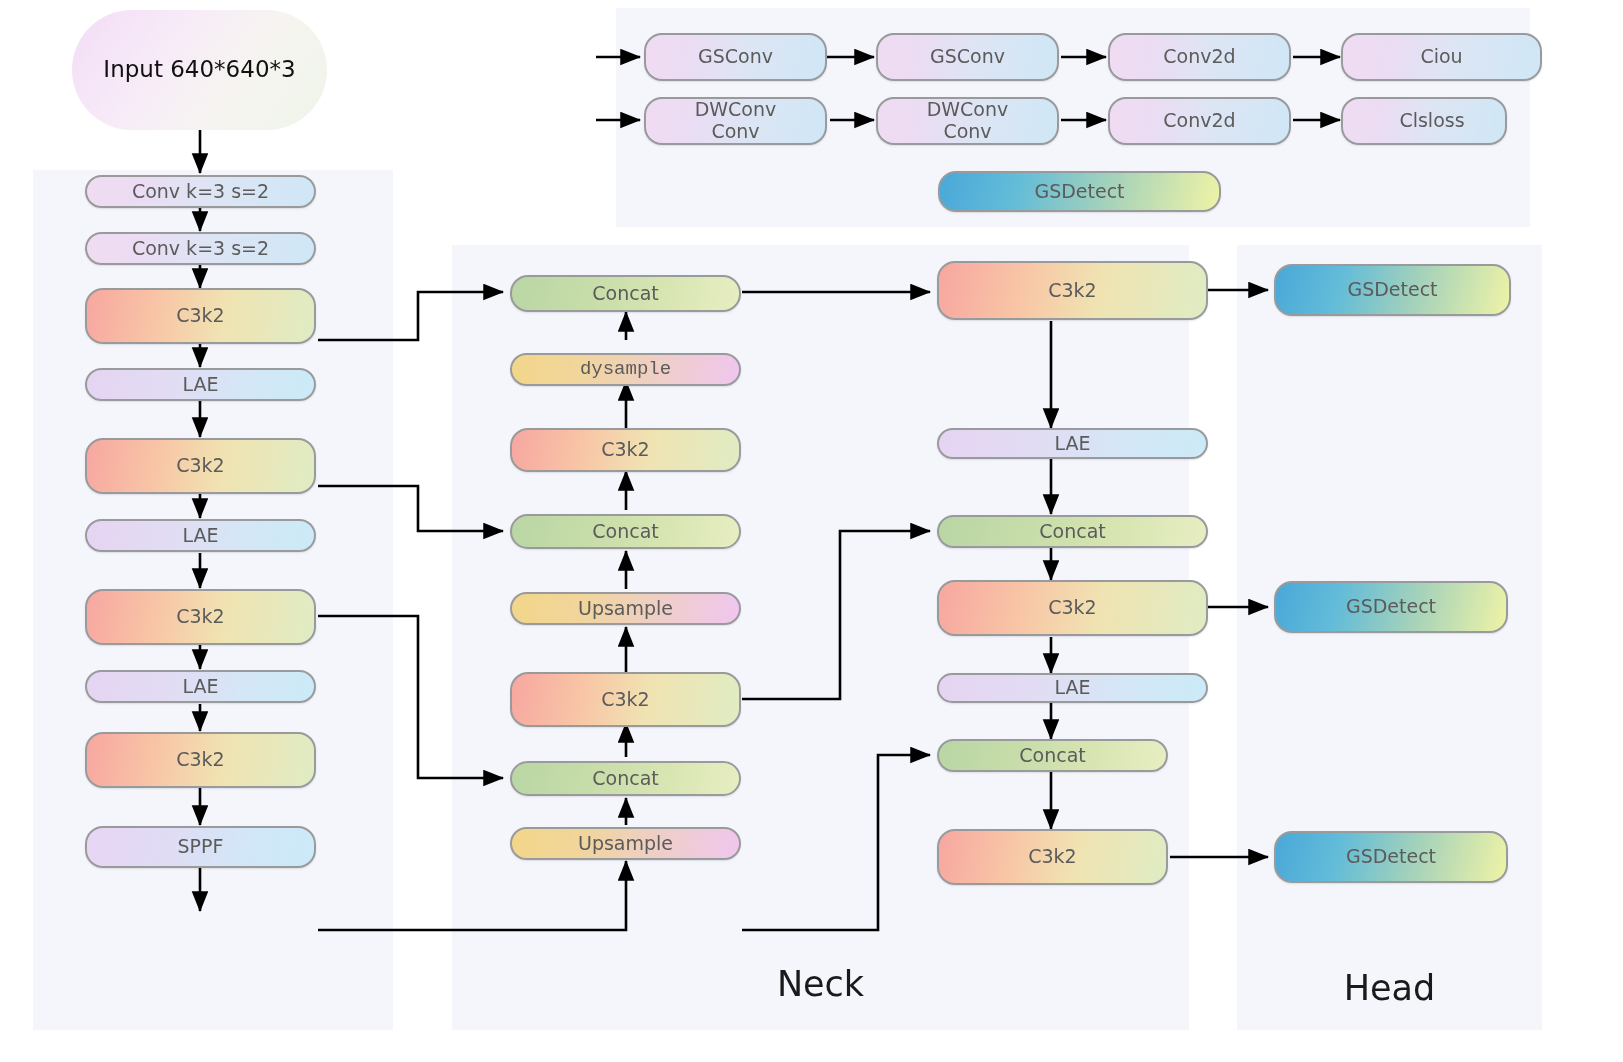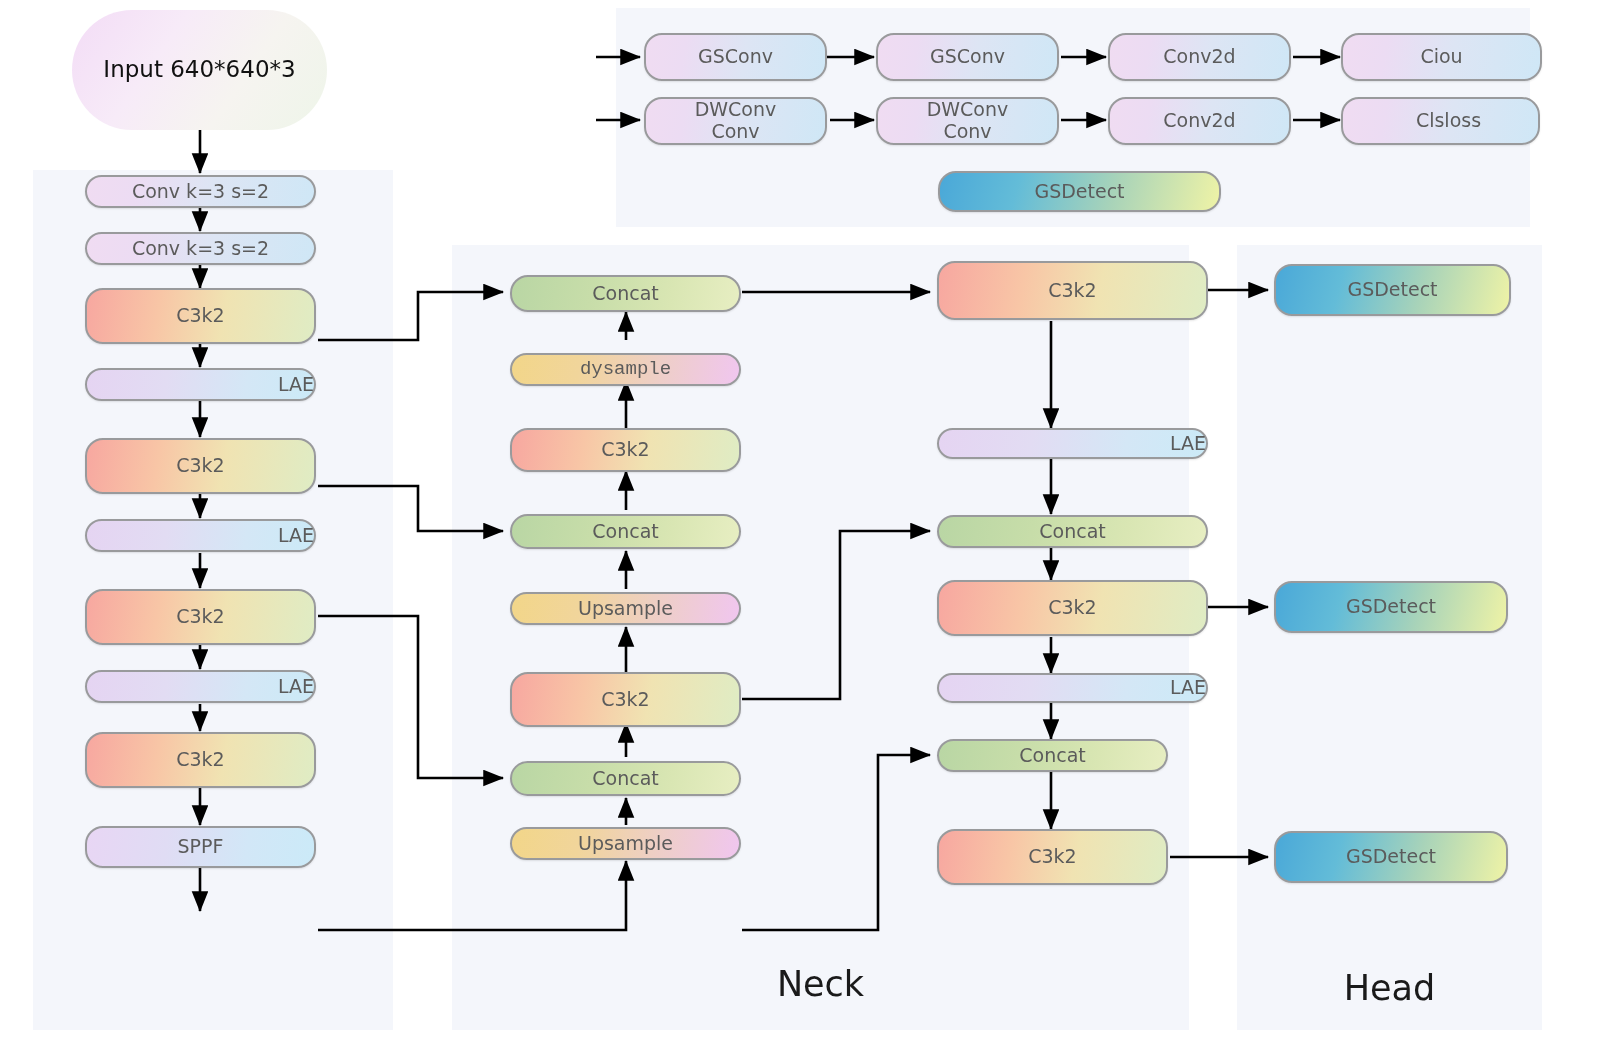--- a/index.html
+++ b/index.html
@@ -16,21 +16,21 @@
   
   .node{position:absolute;box-sizing:border-box;border:2.5px solid #999a9c;
         border-radius:18px;display:flex;align-items:center;justify-content:center;
         color:#5b5b5b;font-size:19px;line-height:1.15;text-align:center;
         box-shadow:0 1px 2px rgba(0,0,0,.10);}
   .node span{display:block;}
 
   
   .g-conv   {background:linear-gradient(100deg,#f0dcf2 0%,#ecdcf3 22%,#dde5f4 55%,#cfe7f6 100%);}
   .g-c3k2   {background:linear-gradient(100deg,#f7a7a0 0%,#f8c6a6 32%,#f0e3b2 60%,#dfecc4 100%);}
-  .g-lae    {background:linear-gradient(100deg,#e5d4f2 0%,#e2dcf3 35%,#d4e7f6 70%,#cbeaf7 100%);justify-content:flex-end;}
+  .g-lae    {background:linear-gradient(100deg,#e5d4f2 0%,#e2dcf3 35%,#d4e7f6 70%,#cbeaf7 100%);}
   .g-sppf   {background:linear-gradient(100deg,#e8d6f4 0%,#e0dcf4 35%,#d2e7f7 70%,#cbeaf8 100%);}
   .g-concat {background:linear-gradient(100deg,#b9d6a4 0%,#c7dda9 35%,#d9e6b3 70%,#e7eec2 100%);}
   .g-up     {background:linear-gradient(100deg,#f2d689 0%,#f1d59b 30%,#eecfc4 62%,#f0c6ef 100%);}
   .g-detect {background:linear-gradient(105deg,#4aa8d8 0%,#63bcd8 28%,#a8d3b9 62%,#eff3a6 100%);}
   .g-input  {background:linear-gradient(125deg,#f3dcf6 0%,#f7ebf8 35%,#f6f4f0 65%,#eef5e9 100%);}
 
   .input-node{position:absolute;border-radius:90px;display:flex;align-items:center;
               justify-content:center;color:#111;font-size:23px;text-align:center;
               line-height:1.3;}
 
@@ -246,21 +246,21 @@
 
   <div class="node g-conv" style="left:644px;top:97px;width:183px;height:48px;white-space:pre-line;">
     <span style="white-space:pre-line;">DWConv
 Conv</span></div>
   <div class="node g-conv" style="left:876px;top:97px;width:183px;height:48px;white-space:pre-line;">
     <span style="white-space:pre-line;">DWConv
 Conv</span></div>
   <div class="node g-conv" style="left:1108px;top:97px;width:183px;height:48px;">
     <span>Conv2d</span>
     </div>
-  <div class="node g-conv" style="left:1341px;top:97px;width:199px;height:48px;padding-left:16px;">
+  <div class="node g-conv" style="left:1341px;top:97px;width:166px;height:48px;padding-left:16px;">
     <span>Clsloss</span>
     </div>
 
   <div class="node g-detect" style="left:938px;top:171px;width:283px;height:41px;">
     <span>GSDetect</span>
     </div>
 
   <div class="panel-label" style="left:452px;top:964px;width:737px;">Neck</div>
   <div class="panel-label" style="left:1237px;top:968px;width:305px;">Head</div>
 

